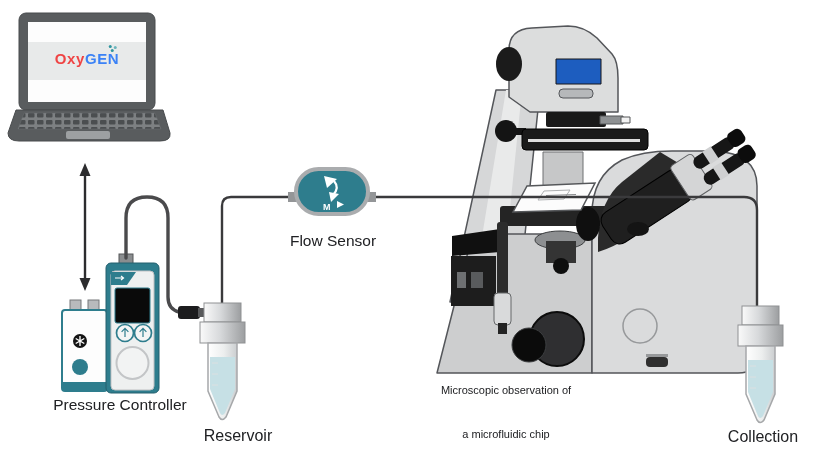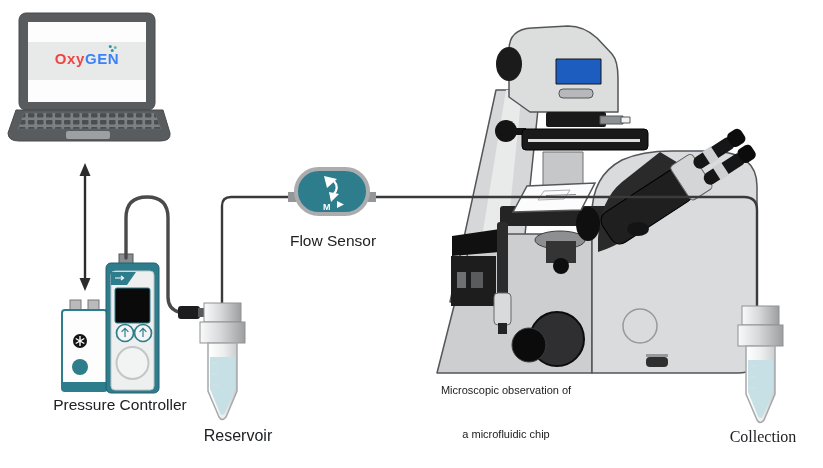--- a/index.html
+++ b/index.html
@@ -197,15 +197,15 @@
 <div class="logo">
   <span class="oxy">Oxy</span><span class="gen">GEN</span>
   <i class="logo-dots"></i>
 </div>
 
 <div class="lbl small" style="left:120px;top:396px;text-align:center;">Pressure Controller</div>
 <div class="lbl" style="left:238px;top:427px;">Reservoir</div>
 <div class="lbl small" style="left:333px;top:232px;">Flow Sensor</div>
 <div class="lbl caption" style="left:506px;top:384px;">Microscopic observation of</div>
 <div class="lbl caption" style="left:506px;top:389px;margin-top:39px;">a microfluidic chip</div>
-<div class="lbl" style="left:763px;top:428px;font-family:Liberation Serif, serif;">Collection</div>
+<div class="lbl" style="left:763px;top:428px;">Collection</div>
 
 </div>
 
 </body></html>

